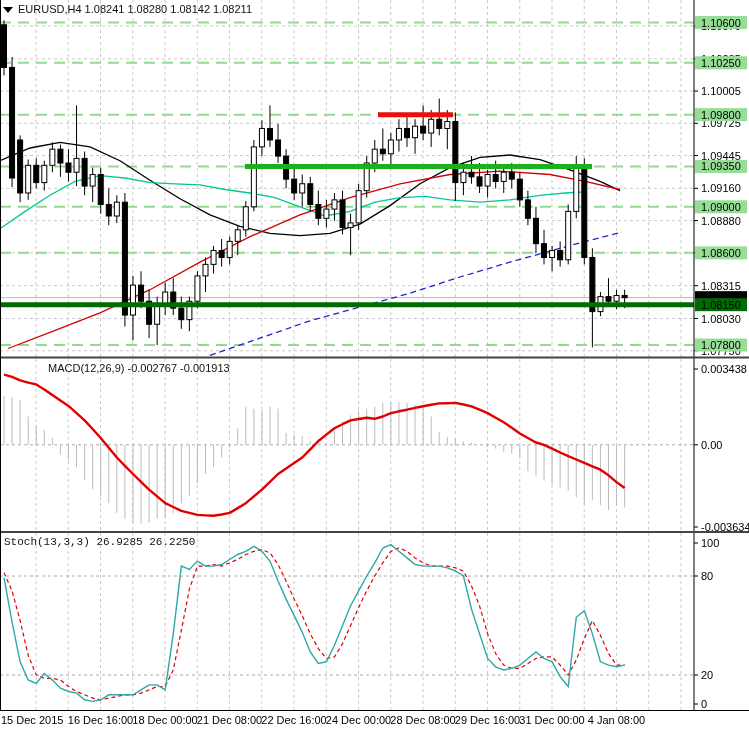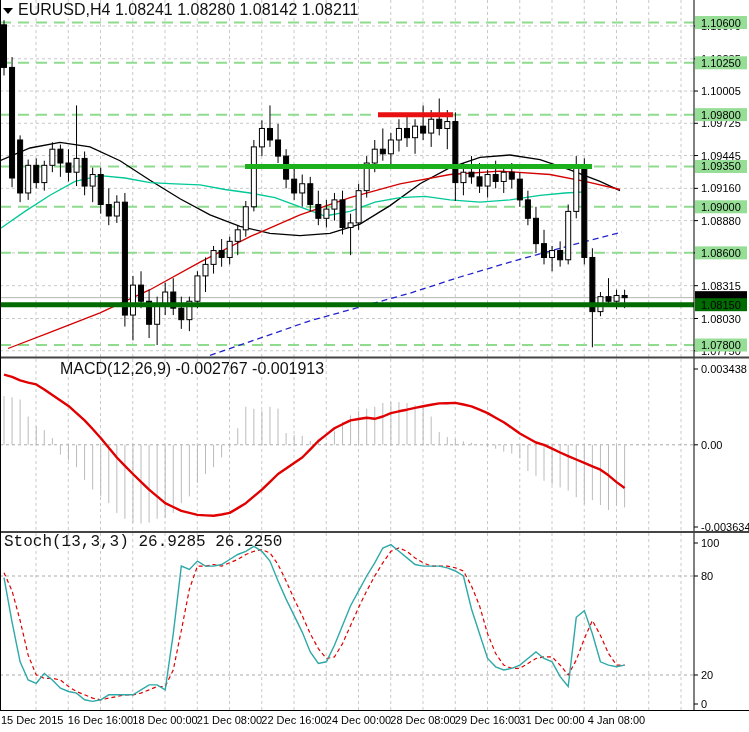--- a/index.html
+++ b/index.html
@@ -1,20 +1,20 @@
 <!DOCTYPE html>
 <html><head>
 <meta charset="utf-8">
 <style>
   html,body{margin:0;padding:0;background:#ffffff;}
   .wrap{position:relative;width:749px;height:732px;background:#fff;overflow:hidden;
         font-family:"Liberation Sans",sans-serif;}
   svg{position:absolute;left:0;top:0;}
   svg text{font-family:"Liberation Sans",sans-serif;font-size:11px;fill:#000;}
-  .hdr{position:absolute;font-size:16px;color:#111;white-space:nowrap;z-index:5;
+  .hdr{position:absolute;font-size:11px;color:#111;white-space:nowrap;z-index:5;
        background:transparent;line-height:13px;}
   .tri{display:inline-block;width:0;height:0;border-left:5px solid transparent;
        border-right:5px solid transparent;border-top:6px solid #000;margin-right:5px;
        vertical-align:middle;cursor:pointer;}
 </style>
 </head>
 <body>
 
 <div class="wrap">
   <svg id="cv" width="749" height="732" viewBox="0 0 749 732">
@@ -454,20 +454,20 @@
         <text x="487.5" y="724" text-anchor="middle">29 Dec 16:00</text>
         <text x="552" y="724" text-anchor="middle">31 Dec 00:00</text>
         <text x="616.5" y="724" text-anchor="middle">4 Jan 08:00</text>
       </g>
     </svg>
 
   <div class="hdr" style="left:3px;top:3px;">
     <span class="tri"></span><span>EURUSD,H4  1.08241 1.08280 1.08142 1.08211</span>
   </div>
 
-  <div class="hdr" style="left:16px;top:362px;padding-left:44px;">
+  <div class="hdr" style="left:4px;top:362px;padding-left:44px;">
     <span>MACD(12,26,9) -0.002767 -0.001913</span>
   </div>
 
   <div class="hdr" style="left:4px;top:536px;font-family:Liberation Mono, monospace;">
     <span>Stoch(13,3,3) 26.9285 26.2250</span>
   </div>
 </div>
 
 </body></html>

